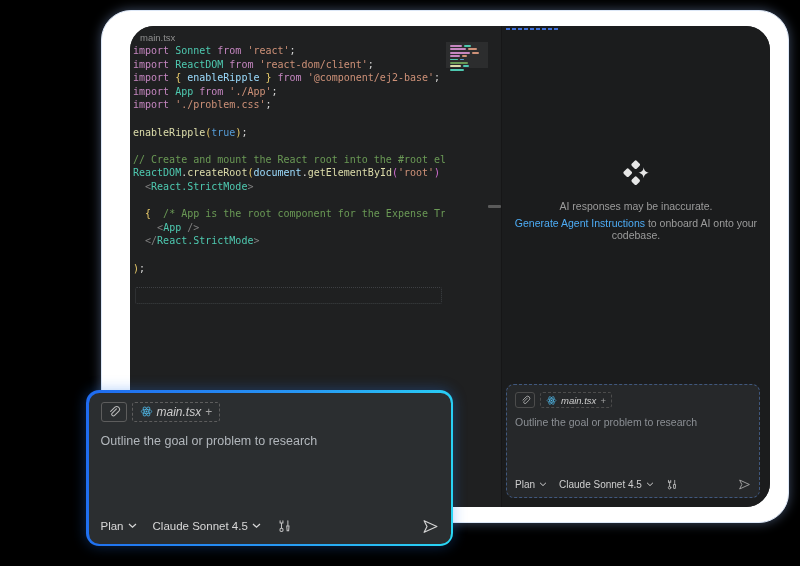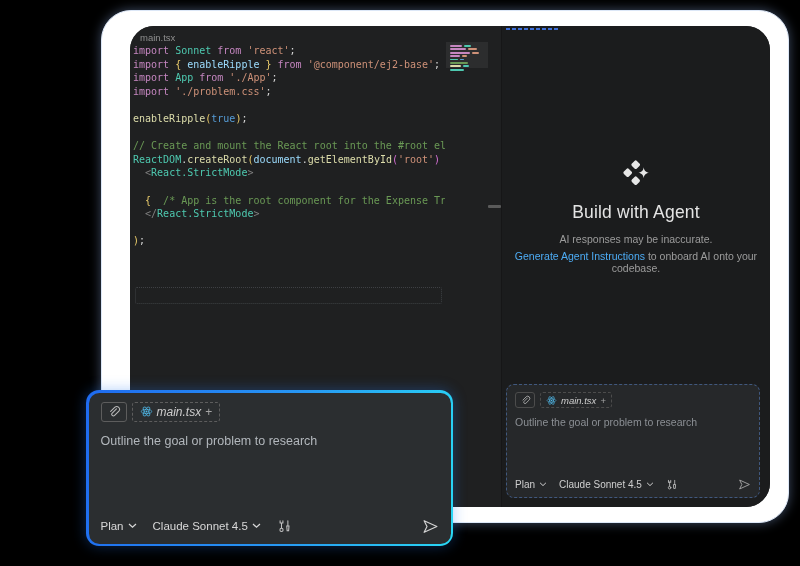--- a/index.html
+++ b/index.html
@@ -93,31 +93,33 @@
 <body>
 
 <div class="card"></div>
 
 <div class="window">
 
   <div class="editor">
     <div class="editor-tab">main.tsx</div>
     <div class="code" id="code-area">
         <div class="code-line"><span class="tok-kw">import </span><span class="tok-type">Sonnet </span><span class="tok-kw">from </span><span class="tok-str">'react'</span><span class="tok-punc">;</span></div>
+        <div class="code-line"><span class="tok-kw">import </span><span class="tok-type">ReactDOM </span><span class="tok-kw">from </span><span class="tok-str">'react-dom/client'</span><span class="tok-punc">;</span></div>
         <div class="code-line"><span class="tok-kw">import </span><span class="tok-br1">{ </span><span class="tok-var">enableRipple</span><span class="tok-br1"> }</span><span class="tok-kw"> from </span><span class="tok-str">'@component/ej2-base'</span><span class="tok-punc">;</span></div>
         <div class="code-line"><span class="tok-kw">import </span><span class="tok-type">App </span><span class="tok-kw">from </span><span class="tok-str">'./App'</span><span class="tok-punc">;</span></div>
         <div class="code-line"><span class="tok-kw">import </span><span class="tok-str">'./problem.css'</span><span class="tok-punc">;</span></div>
         <div class="code-line"></div>
         <div class="code-line"><span class="tok-fn">enableRipple</span><span class="tok-br1">(</span><span class="tok-kw2">true</span><span class="tok-br1">)</span><span class="tok-punc">;</span></div>
         <div class="code-line"></div>
         <div class="code-line"><span class="tok-cmt">// Create and mount the React root into the #root element</span></div>
         <div class="code-line"><span class="tok-type">ReactDOM</span><span class="tok-punc">.</span><span class="tok-fn">createRoot</span><span class="tok-br1">(</span><span class="tok-var">document</span><span class="tok-punc">.</span><span class="tok-fn">getElementById</span><span class="tok-br2">(</span><span class="tok-str">'root'</span><span class="tok-br2">)</span><span class="tok-punc"> </span></div>
         <div class="code-line"><span class="tok-punc">  </span><span class="tok-tag">&lt;</span><span class="tok-type">React.StrictMode</span><span class="tok-tag">&gt;</span></div>
         <div class="code-line"></div>
         <div class="code-line"><span class="tok-punc">  </span><span class="tok-br1">{  </span><span class="tok-cmt">/* App is the root component for the Expense Tracker app</span></div>
+        <div class="code-line"><span class="tok-punc">    </span><span class="tok-tag">&lt;</span><span class="tok-type">App </span><span class="tok-tag">/&gt;</span></div>
         <div class="code-line"><span class="tok-punc">  </span><span class="tok-tag">&lt;/</span><span class="tok-type">React.StrictMode</span><span class="tok-tag">&gt;</span></div>
         <div class="code-line"></div>
         <div class="code-line"><span class="tok-br1">)</span><span class="tok-punc">;</span></div>
       </div>
     <div class="ghost-box"></div>
   </div>
 
   <div class="minimap">
     <div class="minimap-slider"></div>
     <div class="minimap-content" id="mm">
@@ -161,21 +163,20 @@
 
     <div class="agent-center">
       <span class="agent-icon">
         <svg viewBox="0 0 27 26" width="27" height="26" fill="#e6e6e6">
           <rect x="9.2" y="1.2" width="7" height="7" rx="1.7" transform="rotate(45 12.7 4.7)"></rect>
           <rect x="1.2" y="9.2" width="7" height="7" rx="1.7" transform="rotate(45 4.7 12.7)"></rect>
           <rect x="9.2" y="17.2" width="7" height="7" rx="1.7" transform="rotate(45 12.7 20.7)"></rect>
           <path d="M20.7 7.2 C21.2 10.6 22.5 11.9 25.9 12.7 C22.5 13.5 21.2 14.8 20.7 18.2 C20.2 14.8 18.9 13.5 15.5 12.7 C18.9 11.9 20.2 10.6 20.7 7.2 Z"></path>
         </svg>
       </span>
-      <div class="agent-title">Build with Agent</div>
       <div class="agent-disclaimer">AI responses may be inaccurate.</div>
       <div class="agent-linkline"><span class="agent-link">Generate Agent Instructions</span><span> to onboard AI onto your codebase.</span></div>
     </div>
 
     <div class="chat-box chat-right">
       <div class="chat-head">
         <button class="attach-btn">
           <svg viewBox="0 0 16 16" width="11" height="11" fill="none" stroke="currentColor" stroke-width="1.2" stroke-linecap="round">
             <path d="M10.8 4.4 6 9.2a1.9 1.9 0 0 0 2.7 2.7l4.9-4.9a3.2 3.2 0 0 0-4.5-4.5L4.2 7.4"></path>
           </svg>

